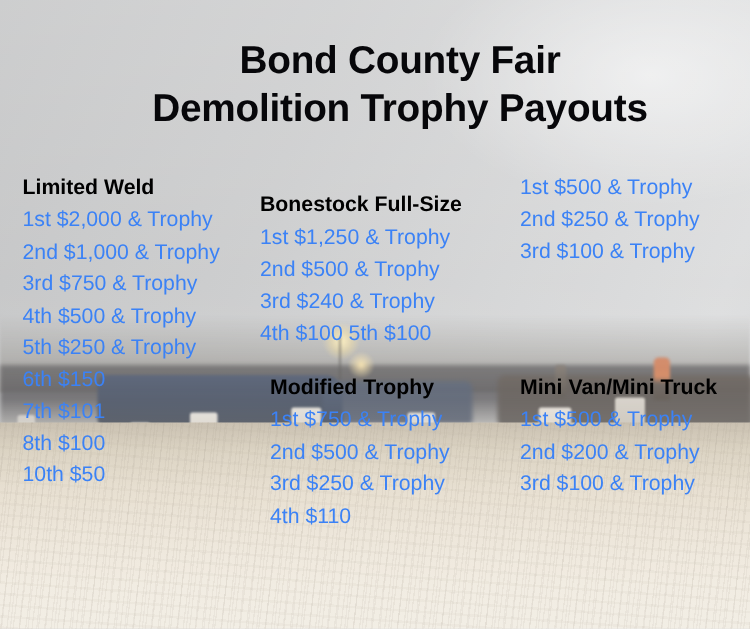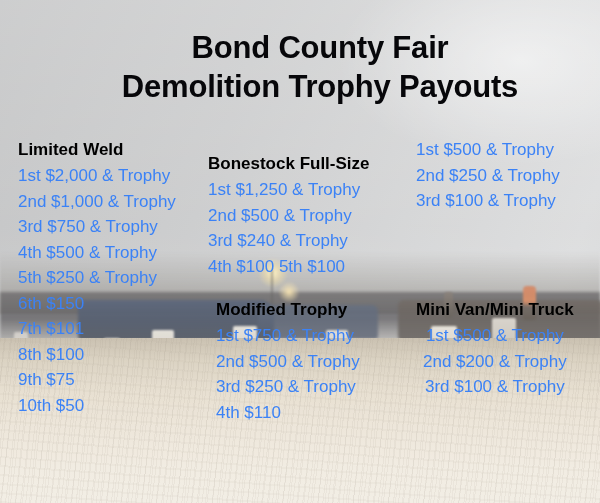--- a/index.html
+++ b/index.html
@@ -136,21 +136,21 @@
     line-height: 39px;
     white-space: nowrap;
     padding-left: 40px;
   }
 
   .col { position: absolute; }
   .col-1 { left: 18px;  top: 137px; }
   .col-2 { left: 208px; top: 151px; }
   .col-3 { left: 416px; top: 137px; }
   .col-4 { left: 216px; top: 297px; }
-  .col-5 { left: 416px; top: 297px; text-align: center; }
+  .col-5 { left: 416px; top: 297px; }
 
   .cat-title {
     font-size: 17px;
     font-weight: bold;
     color: #000000;
     line-height: 25px;
     white-space: nowrap;
     margin-bottom: 1px;
   }
   .payout-line {
@@ -199,21 +199,20 @@
     <div class="col col-1">
       <div class="cat-title">Limited Weld</div>
       <div class="payout-line">1st $2,000 &amp; Trophy</div>
       <div class="payout-line">2nd $1,000 &amp; Trophy</div>
       <div class="payout-line">3rd $750 &amp; Trophy</div>
       <div class="payout-line">4th $500 &amp; Trophy</div>
       <div class="payout-line">5th $250 &amp; Trophy</div>
       <div class="payout-line">6th $150</div>
       <div class="payout-line">7th $101</div>
       <div class="payout-line">8th $100</div>
-      <div class="payout-line">9th $75</div>
       <div class="payout-line">10th $50</div>
     </div>
 
     <div class="col col-2">
       <div class="cat-title">Bonestock Full-Size</div>
       <div class="payout-line">1st $1,250 &amp; Trophy</div>
       <div class="payout-line">2nd $500 &amp; Trophy</div>
       <div class="payout-line">3rd $240 &amp; Trophy</div>
       <div class="payout-line">4th $100 5th $100</div>
     </div>

